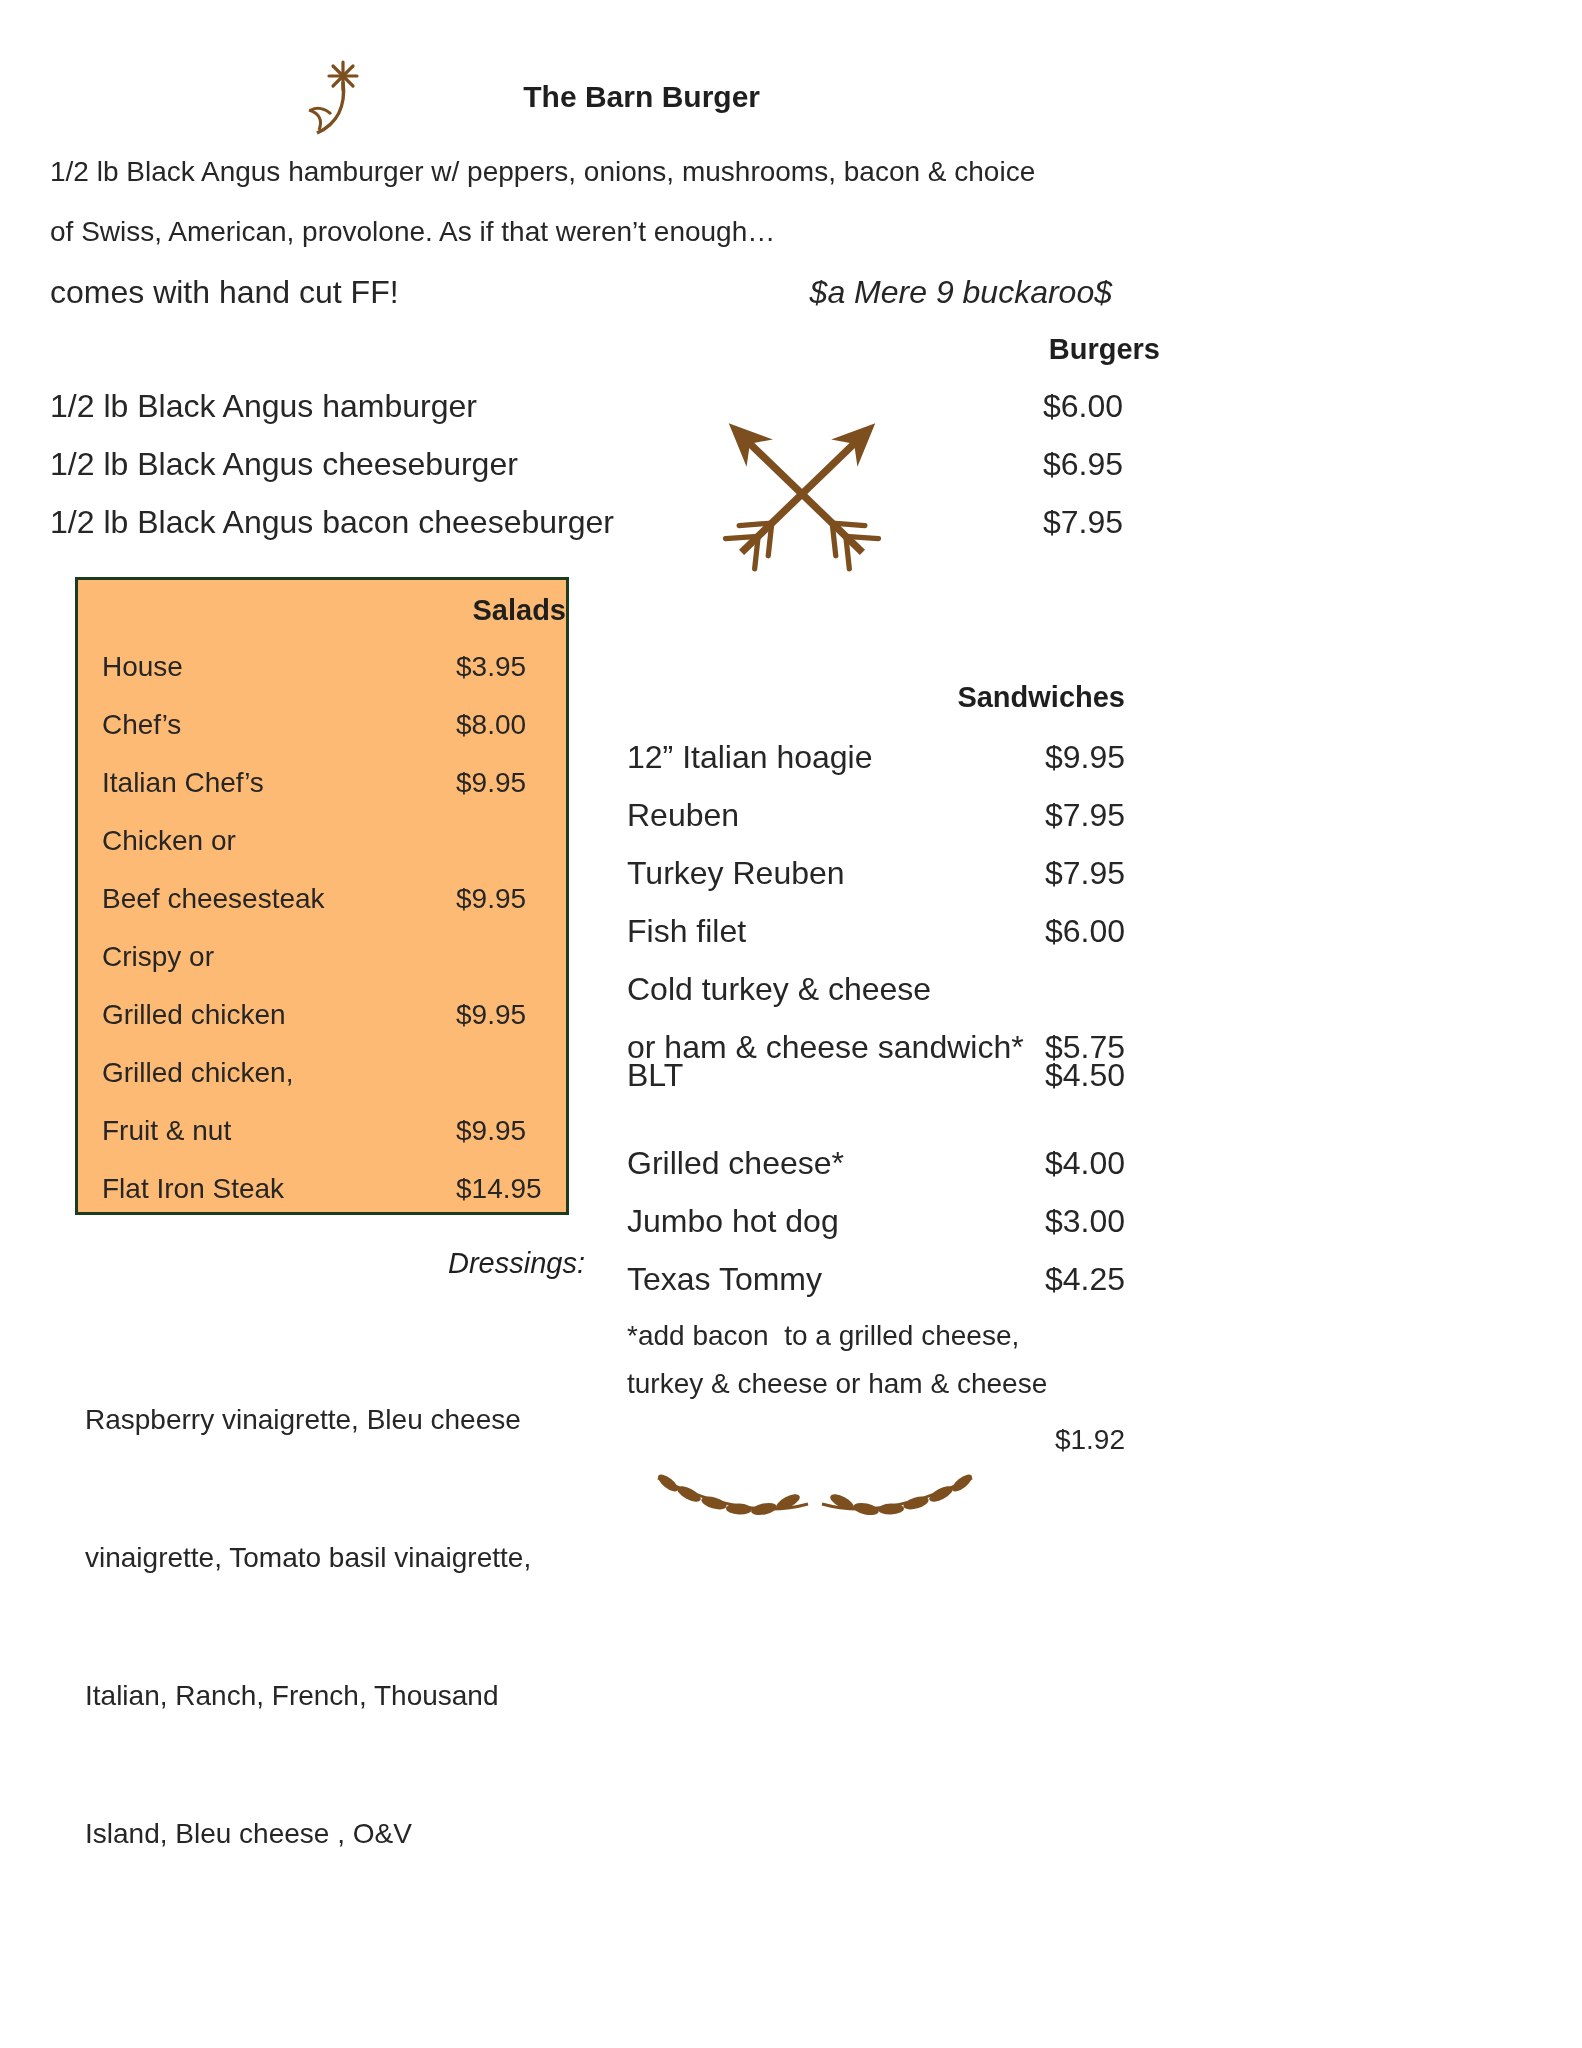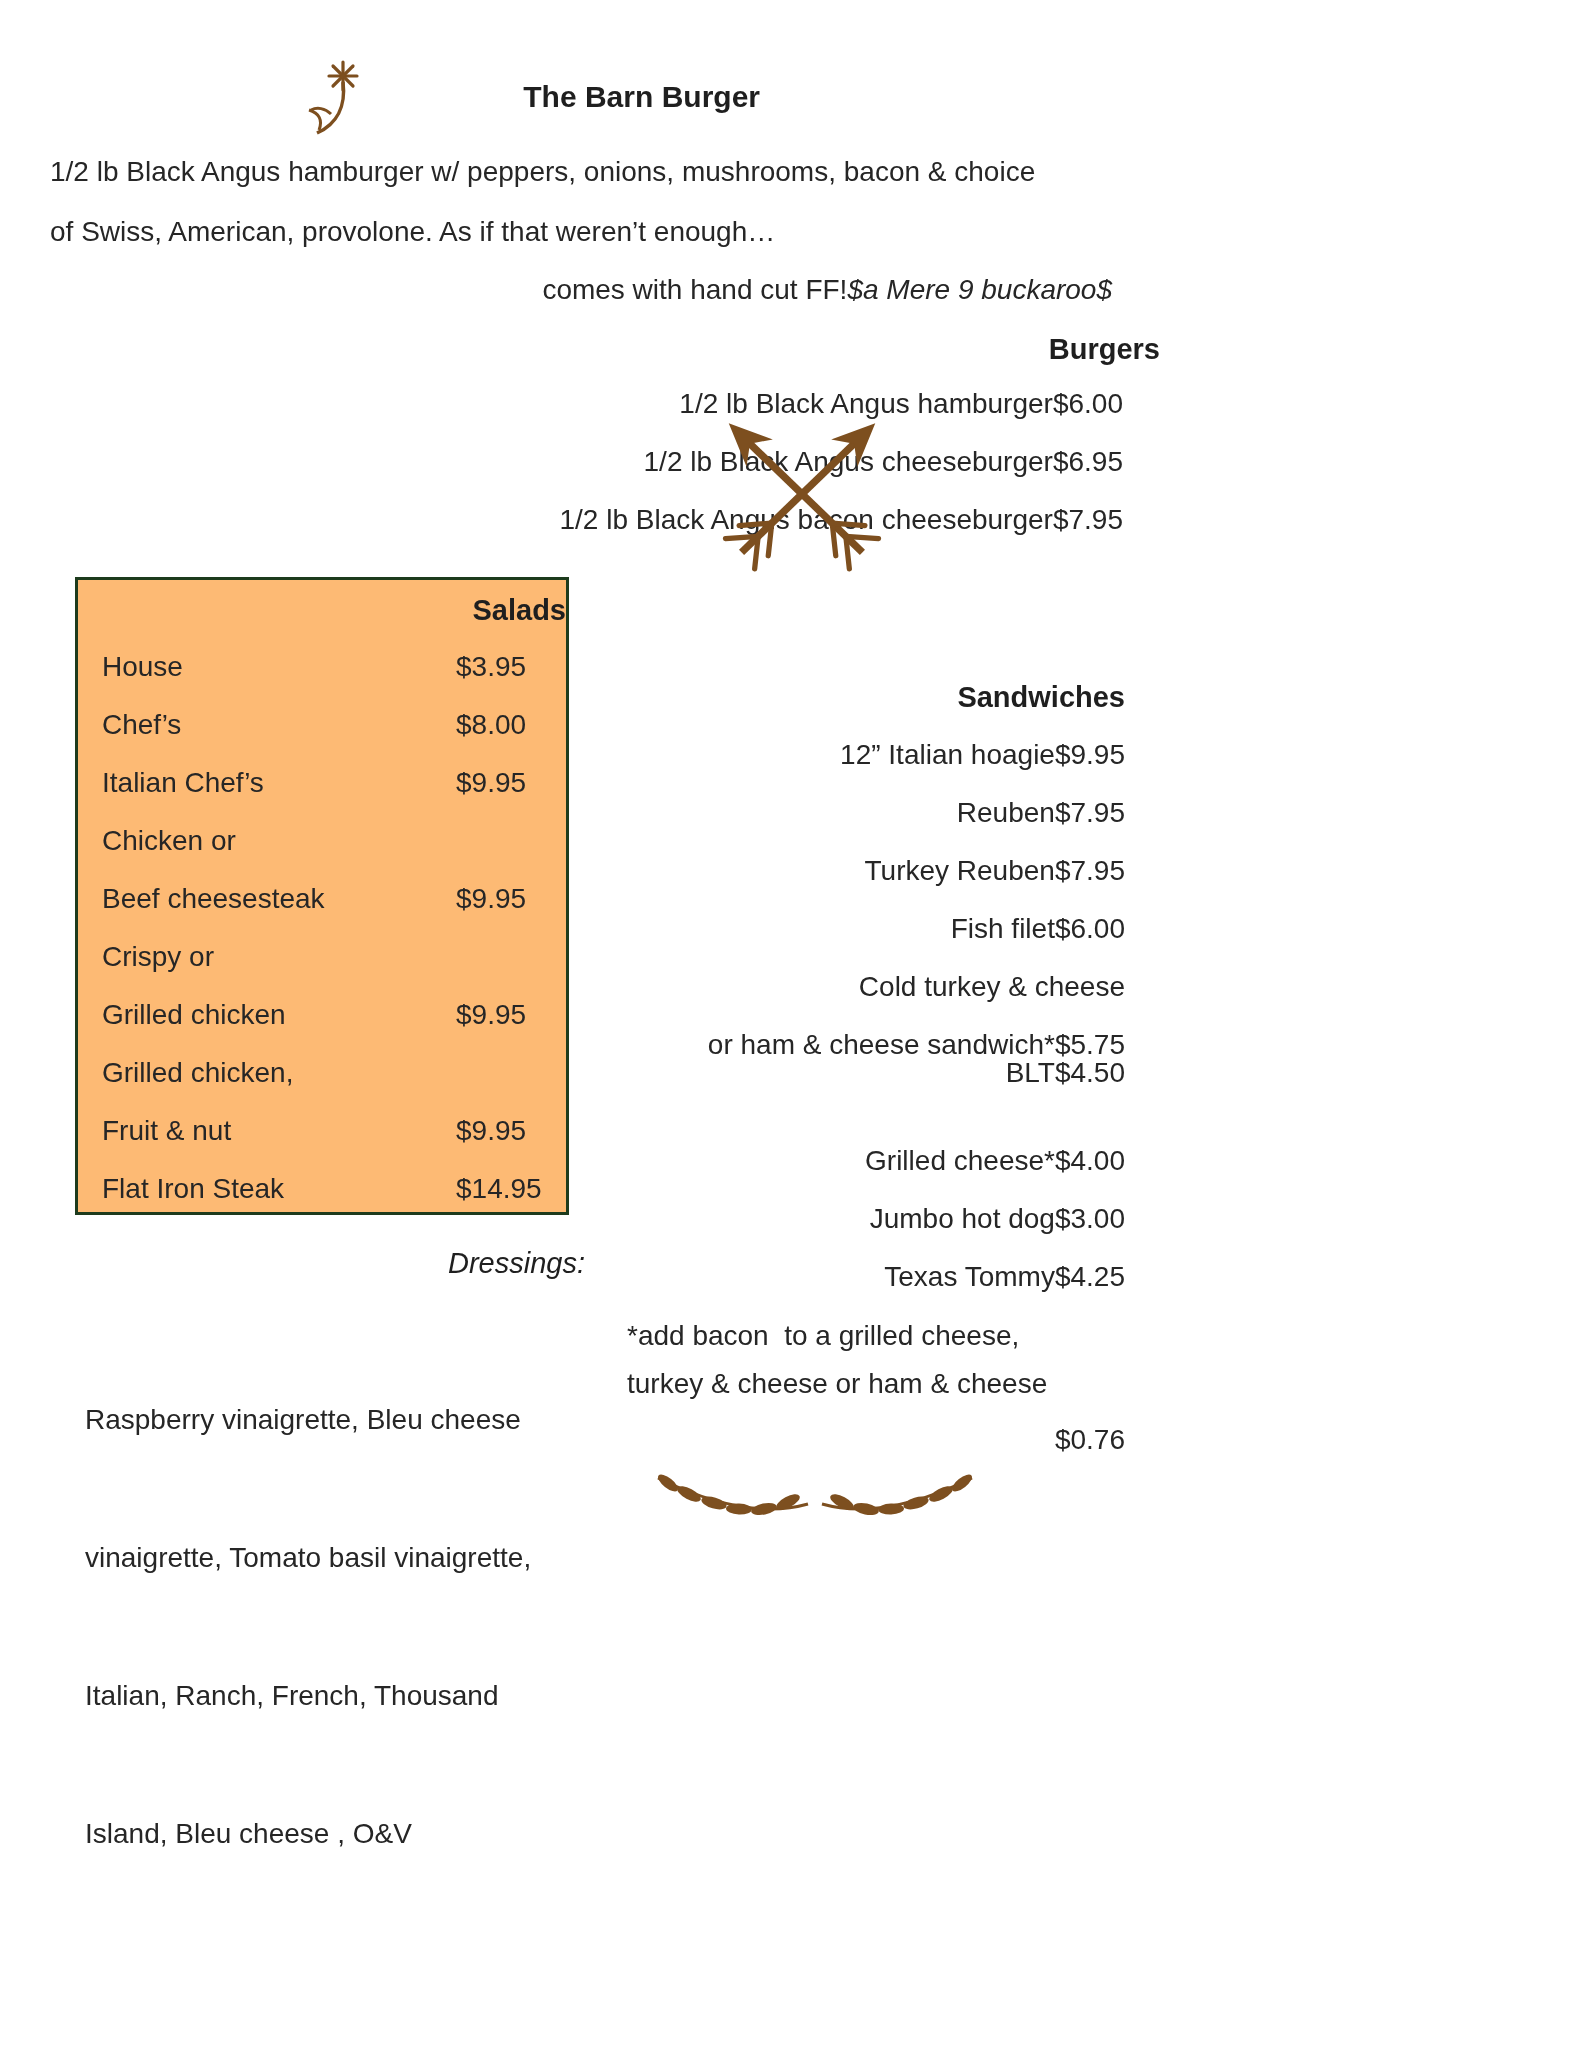--- a/index.html
+++ b/index.html
@@ -7,21 +7,21 @@
   body{
     width:1582px;height:2048px;position:relative;overflow:hidden;
     font-family:"Liberation Sans", sans-serif;
     color:#262626;
   }
   .abs{position:absolute}
   .heading{font-weight:700;font-size:29px;text-align:right;color:#1f1f1f}
   .bodytext{font-size:28px;white-space:pre-wrap}
   .italic{font-style:italic}
   .brown{color:#7d4f1f}
-  .menu-row{display:flex;justify-content:flex-end;font-size:28px;white-space:pre}
+  .menu-row{display:flex;justify-content:space-between;font-size:32px;white-space:pre}
   .salad-row{display:flex;font-size:28px;padding-left:24px;white-space:pre}
   .salad-row .item-name{width:354px}
   .salads-box{border:3px solid #1d3b1d;background:#fdba74}
   .right{text-align:right}
   svg{display:block}
 </style>
 </head>
 <body>
 
 <div class="abs brown" style="left:303px;top:58px;width:62px;height:78px">
@@ -172,21 +172,21 @@
   <span class="item-name">Jumbo hot dog</span>
   <span class="item-price">$3.00</span>
 </div>
 <div class="abs menu-row" style="left:627px;top:1261px;width:498px">
   <span class="item-name">Texas Tommy</span>
   <span class="item-price">$4.25</span>
 </div>
 
 <div class="abs bodytext" style="left:627px;top:1320px">*add bacon  to a grilled cheese,</div>
 <div class="abs bodytext" style="left:627px;top:1368px">turkey &amp; cheese or ham &amp; cheese</div>
-<div class="abs bodytext right" style="left:627px;top:1424px;width:498px">$0.76</div>
+<div class="abs bodytext right" style="left:627px;top:1424px;width:498px">$1.92</div>
 
 <div class="abs brown" style="left:650px;top:1460px;width:330px;height:72px">
   <svg width="330" height="72" viewBox="0 0 330 72">
     <defs>
       <g id="branch">
         <path d="M172 44 C 215 56, 265 46, 322 18" stroke="currentColor" stroke-width="3" fill="none"></path>
         <ellipse cx="192" cy="42" rx="13" ry="5.5" fill="currentColor" transform="rotate(28 192 42)"></ellipse>
         <ellipse cx="216" cy="49" rx="13" ry="5.5" fill="currentColor" transform="rotate(12 216 49)"></ellipse>
         <ellipse cx="241" cy="49" rx="13" ry="5.5" fill="currentColor" transform="rotate(-2 241 49)"></ellipse>
         <ellipse cx="266" cy="43" rx="13" ry="5.5" fill="currentColor" transform="rotate(-16 266 43)"></ellipse>

